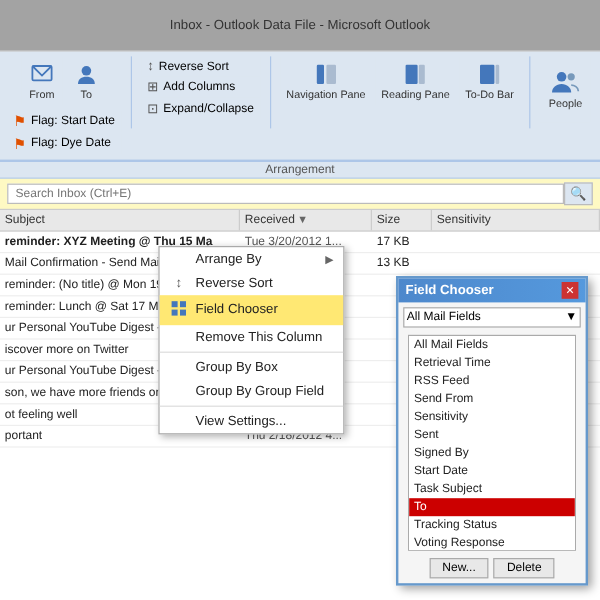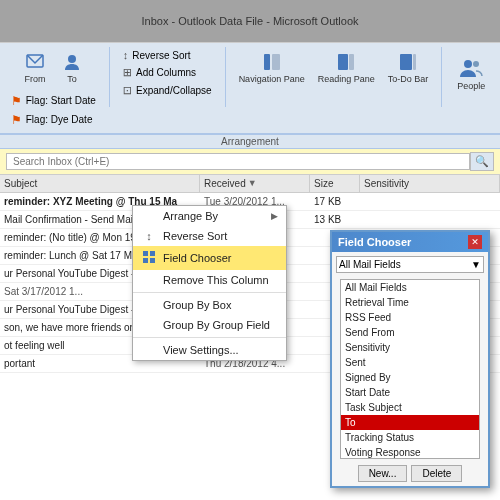--- a/index.html
+++ b/index.html
@@ -478,20 +478,21 @@
       <div class="email-cell"></div>
       <div class="email-cell"></div>
     </div>
     <div class="email-row">
       <div class="email-cell">ur Personal YouTube Digest - Mar</div>
       <div class="email-cell email-date">Fri 3/16/2012 2...</div>
       <div class="email-cell"></div>
       <div class="email-cell"></div>
     </div>
     <div class="email-row">
+      <div class="email-cell">iscover more on Twitter</div>
       <div class="email-cell email-date">Sat 3/17/2012 1...</div>
       <div class="email-cell"></div>
       <div class="email-cell"></div>
     </div>
     <div class="email-row">
       <div class="email-cell">ur Personal YouTube Digest - Mar 1, 2012</div>
       <div class="email-cell email-date">Tue 3/13/2012 1...</div>
       <div class="email-cell"></div>
       <div class="email-cell"></div>
     </div>

